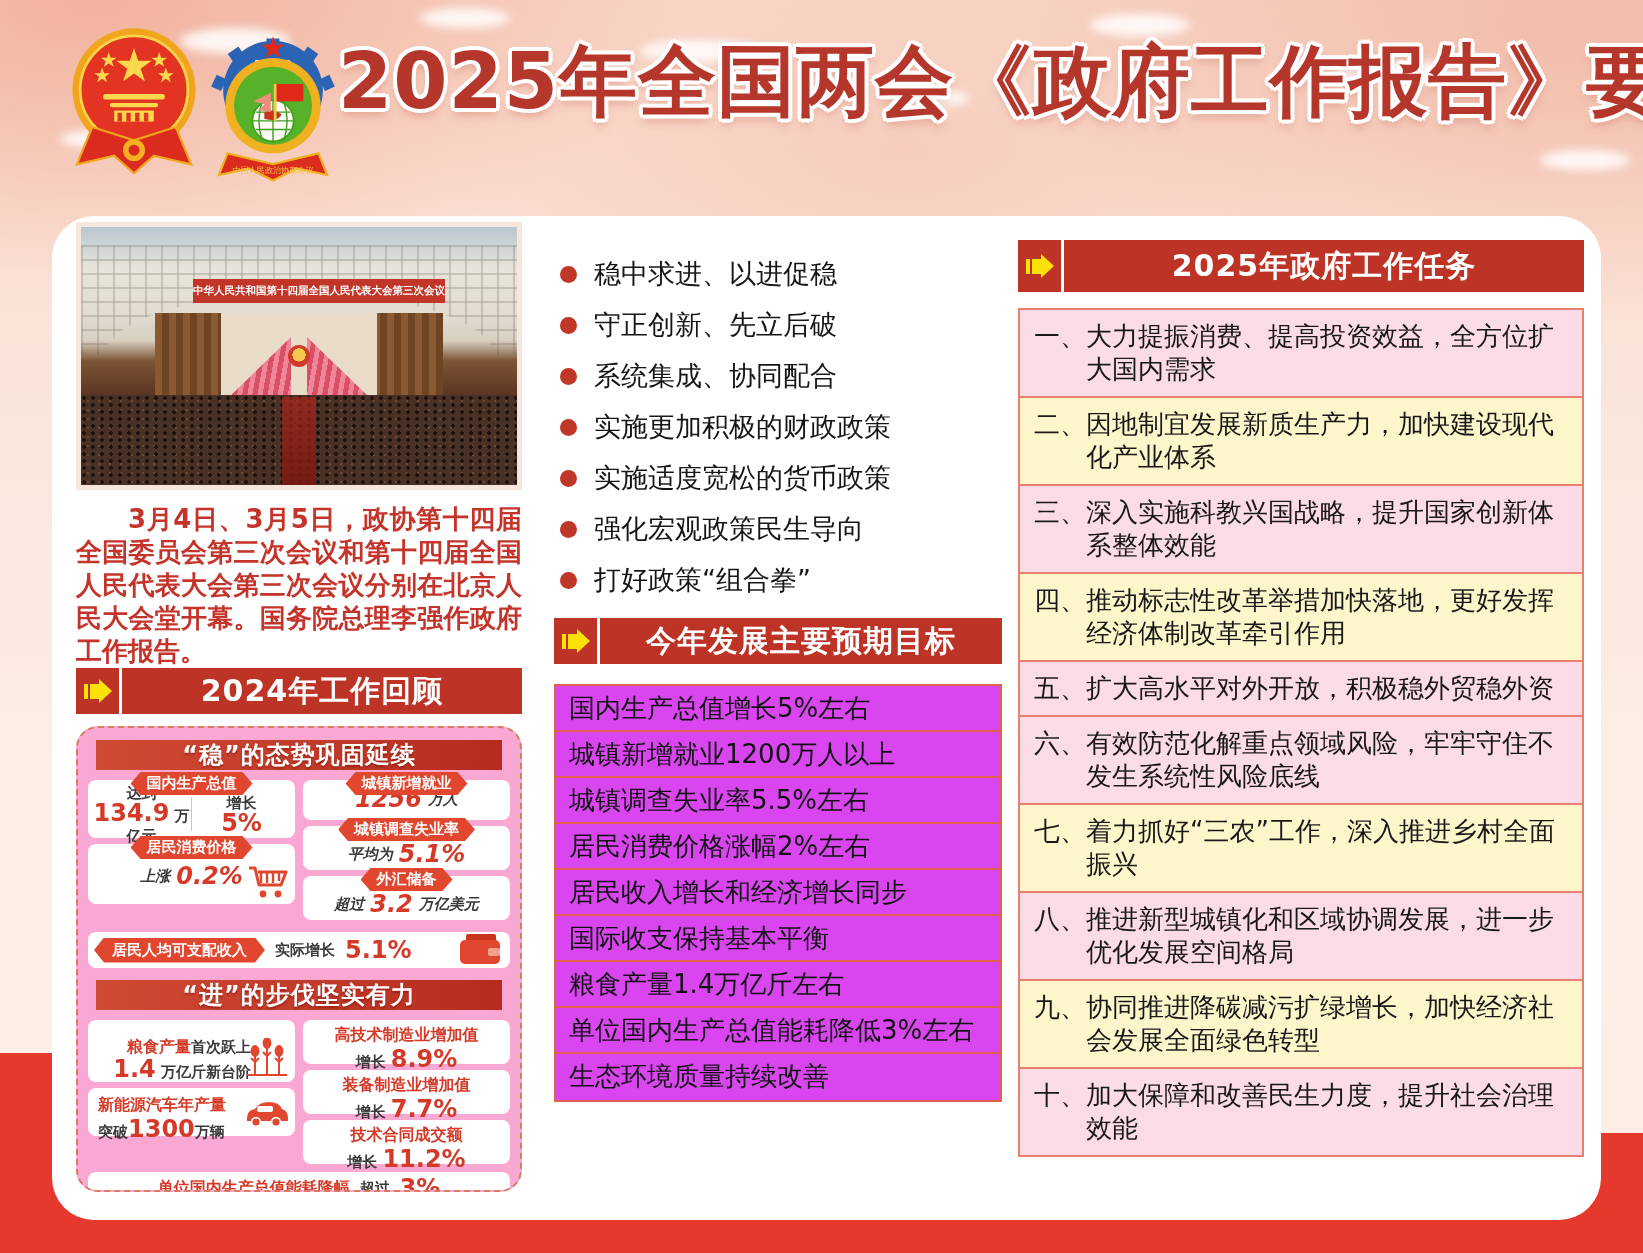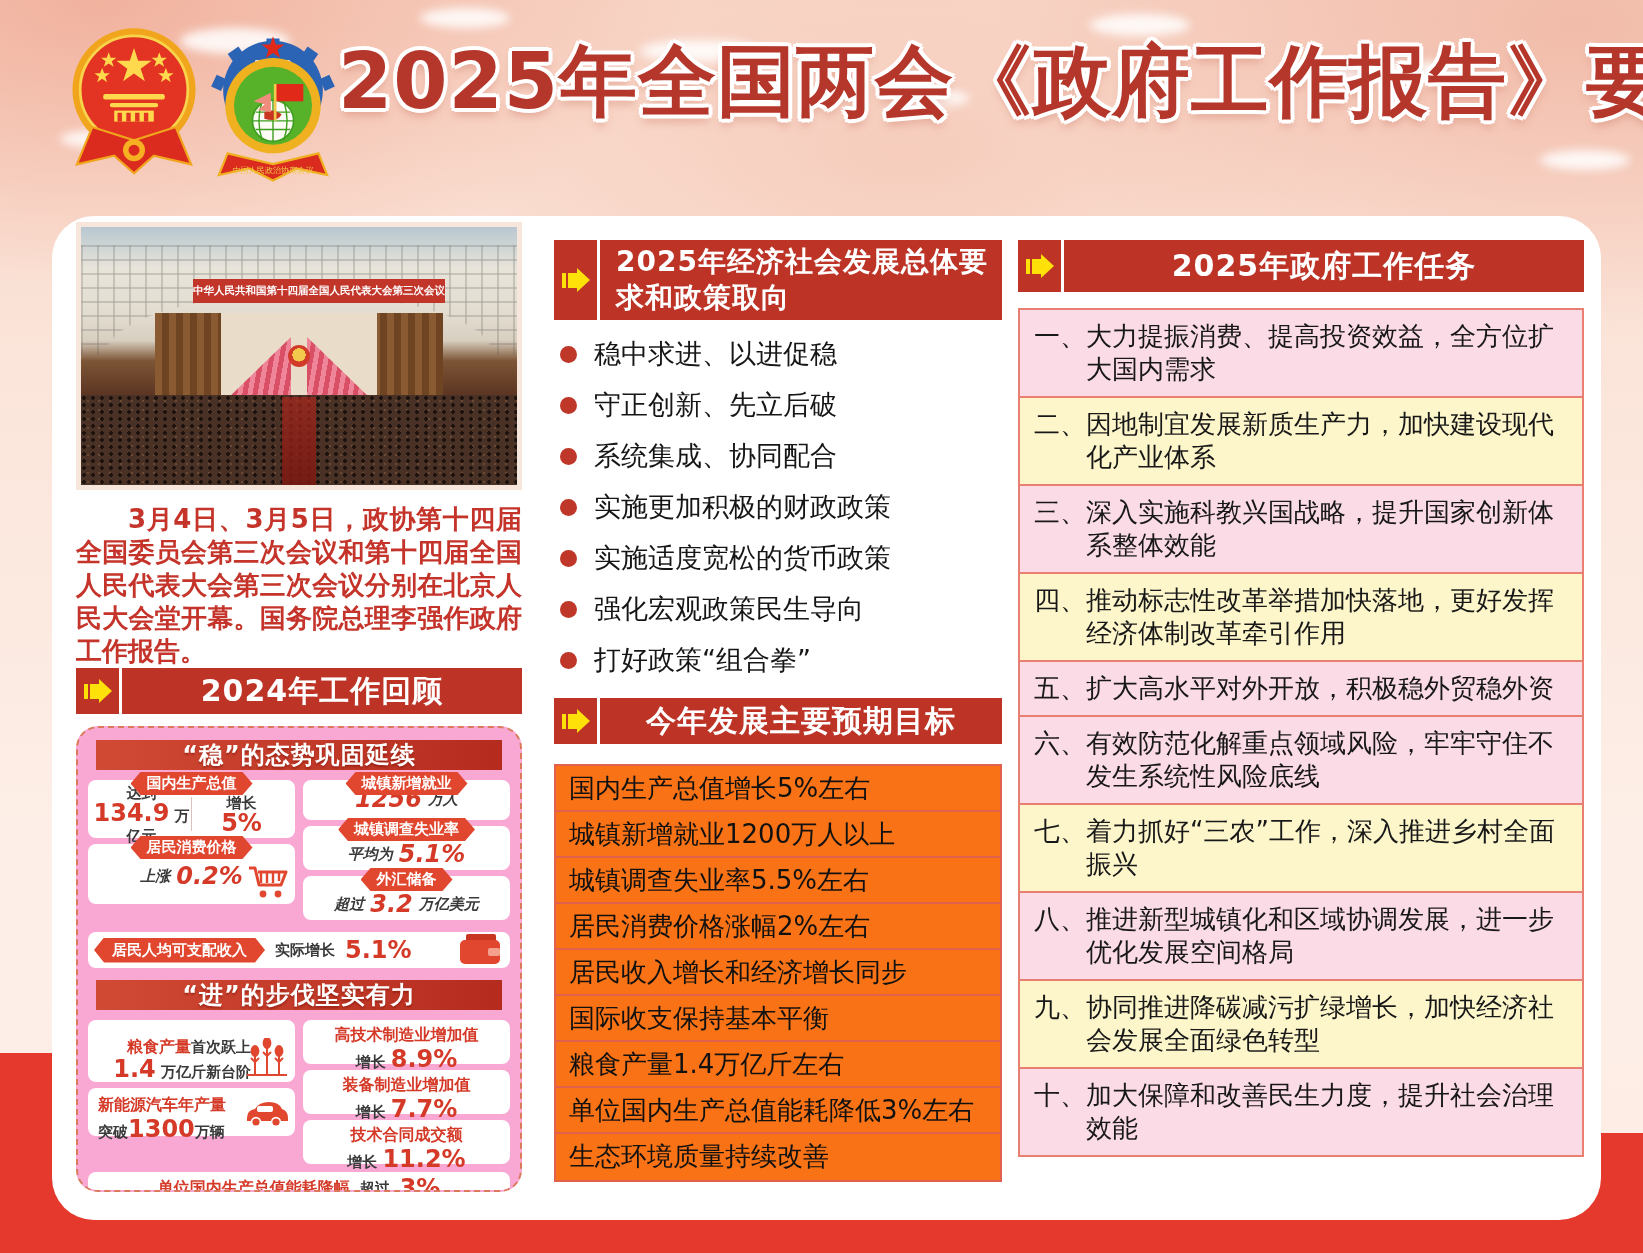--- a/index.html
+++ b/index.html
@@ -117,21 +117,21 @@
   .stat-bar.center { justify-content:center; padding-left:0; }
   .rlabel { color:#d53a28; font-size:16px; font-weight:900; }
   .lab2 { display:block; color:#d53a28; font-size:16px; font-weight:900; line-height:20px; padding-top:2px; }
   .grain-txt { font-size:15px; font-weight:700; color:#3a3a3a; line-height:22px; padding:4px 40px 0 8px; text-align:right; }
 
   
   .bullets { list-style:none; margin:16px 0 0 6px; }
   .bullets li { display:flex; align-items:center; gap:17px; margin:0 0 15px 0; font-size:27px; color:#161616; font-weight:500; }
   .bullets .dot { flex:0 0 auto; width:17px; height:17px; border-radius:50%; background:#bf3729; }
   .targets { margin-top:20px; border:2px solid #e2604e; }
-  .trow { background:#f97316; border-bottom:2px solid #e2604e; height:46px; line-height:45px;
+  .trow { background:#d946ef; border-bottom:2px solid #e2604e; height:46px; line-height:45px;
     padding-left:13px; font-size:26px; color:#111; white-space:nowrap; overflow:hidden; }
   .trow:last-child { border-bottom:none; }
   .mt20 { margin-top:20px; }
 
   
   .tasks { margin-top:16px; }
   .task { display:flex; border:2px solid #e87f70; border-top:none; padding:10px 12px 10px 14px;
     font-size:26px; line-height:33px; color:#181818; }
   .task:first-child { border-top:2px solid #e87f70; }
   .task.pink { background:#fbdbe5; } .task.yellow { background:#fdf6cb; }
@@ -363,30 +363,20 @@
 
         <div class="stat-bar center" style="margin-top:8px; height:32px">
           <span class="rlabel">单位国内生产总值能耗降幅</span>
           <span class="pfx">超过</span>
           <span class="val">3%</span>
         </div>
       </div>
     </section>
 
     <section class="col col-mid">
-      <div class="sec-header two">
-        <div class="arrow-seg">
-          <span class="arr">
-              <span class="b1"></span>
-              <span class="stem"></span>
-              <span class="head"></span>
-            </span>
-        </div>
-        <div class="sec-title">2025年经济社会发展总体要求和政策取向</div>
-      </div>
 
       <ul class="bullets">
         <li>
             <span class="dot"></span>
             <span>稳中求进、以进促稳</span>
           </li>
         <li>
             <span class="dot"></span>
             <span>守正创新、先立后破</span>
           </li>

